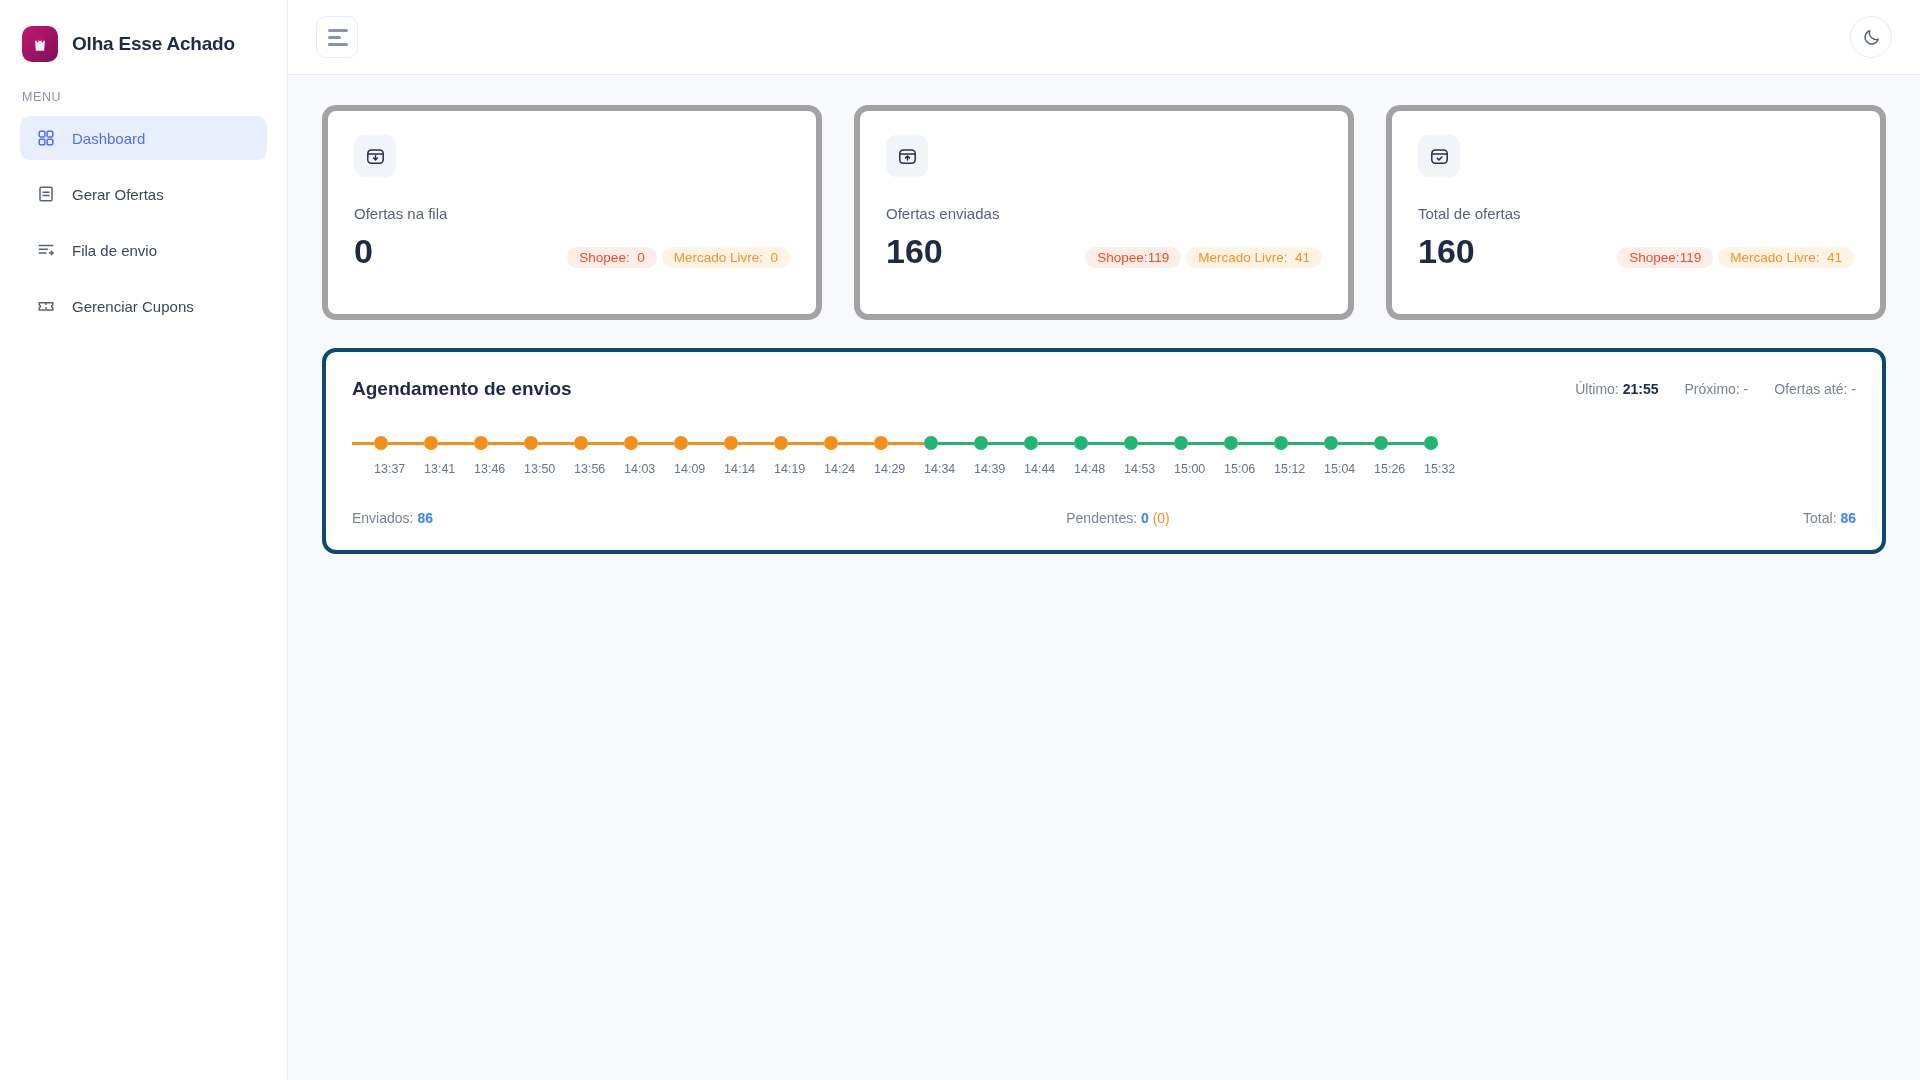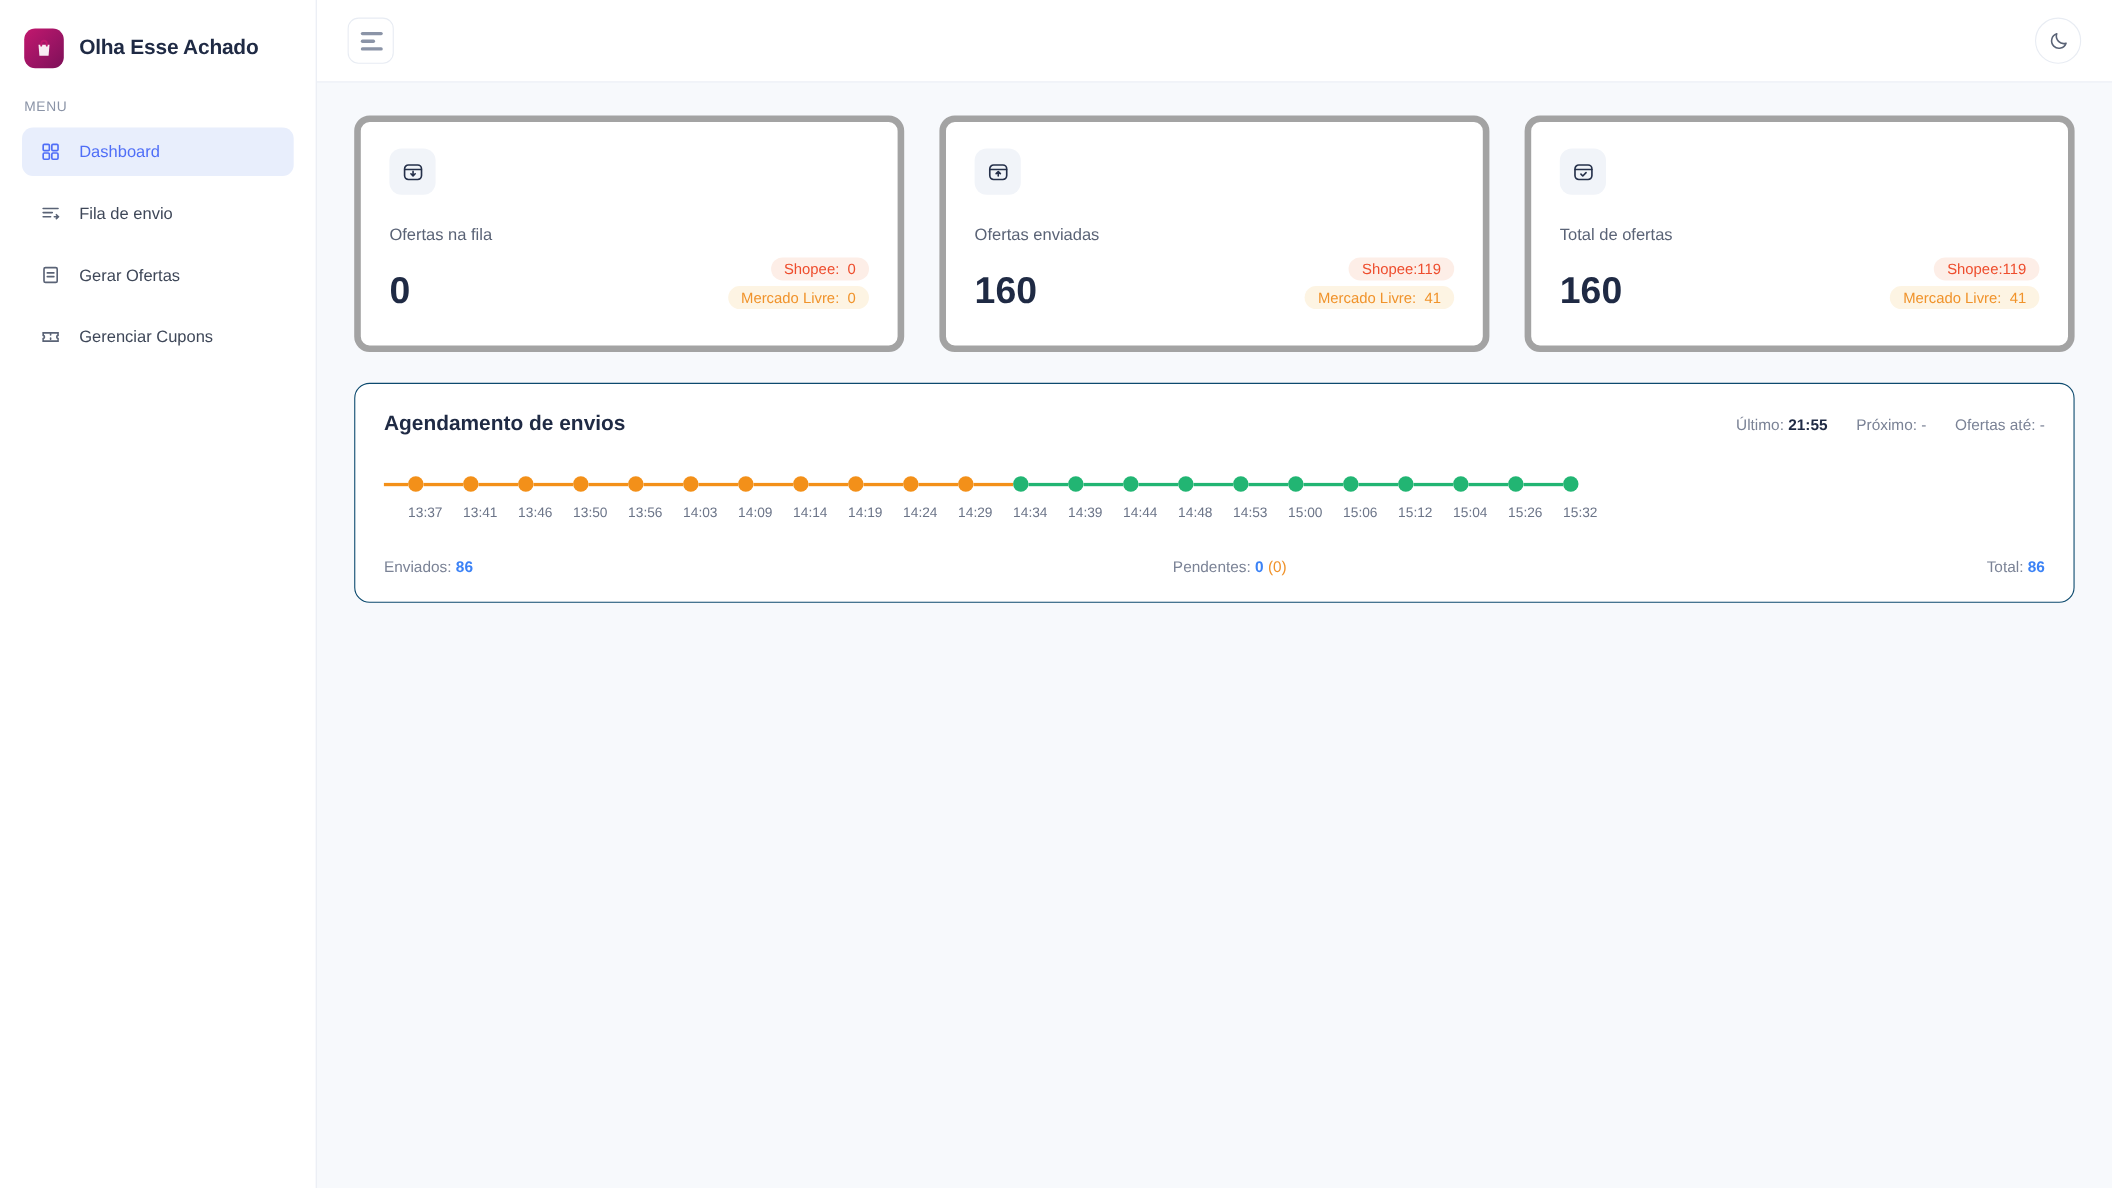--- a/index.html
+++ b/index.html
@@ -83,30 +83,30 @@
     border-radius: 14px; padding: 24px 26px 26px 26px;
     min-height: 215px; position: relative;
   }
   .card-ico {
     width: 42px; height: 42px; border-radius: 11px; background: #f1f4f9;
     display: flex; align-items: center; justify-content: center; margin-bottom: 28px;
   }
   .card-label { font-size: 15px; color: #5a6376; margin-bottom: 12px; }
   .card-bottom { display: flex; align-items: flex-end; justify-content: space-between; }
   .card-value { font-size: 34px; font-weight: bold; color: #1f2a44; line-height: 1; }
-  .badges { display: flex; flex-direction: column; align-items: flex-end; gap: 5px; justify-content: flex-end; }
+  .badges { display: flex; flex-direction: row; align-items: flex-end; gap: 5px; justify-content: flex-end; }
   .badge {
     font-size: 13.5px; padding: 3px 12px; border-radius: 999px; white-space: nowrap;
   }
   .badge-shopee { background: #fdeee7; color: #ee4d2d; }
   .badge-ml { background: #fdf4e3; color: #f0932b; }
 
   
   .panel {
-    background: #ffffff; border: 1px solid #0c4a6e; border-radius: 14px;
+    background: #ffffff; border: 4px solid #0c4a6e; border-radius: 14px;
     padding: 26px 0 0 0; overflow: hidden;
   }
   .panel-head {
     display: flex; align-items: center; justify-content: space-between;
     padding: 0 26px 0 26px;
   }
   .panel-title { font-size: 19px; font-weight: bold; color: #1f2a44; }
   .panel-meta { display: flex; align-items: center; gap: 26px; font-size: 14px; color: #7b8396; }
   .panel-meta b { color: #1f2a44; font-weight: bold; }
 
@@ -156,35 +156,35 @@
             <rect x="3" y="13.5" width="7.5" height="7.5" rx="1.4"></rect>
             <rect x="13.5" y="13.5" width="7.5" height="7.5" rx="1.4"></rect>
           </svg>
         </span>
         <span>Dashboard</span>
       </div>
 
       <div class="nav-item">
         <span class="nav-ico">
           <svg width="18" height="18" viewBox="0 0 24 24" fill="none" stroke-width="2" stroke-linecap="round">
+            <rect x="4" y="3" width="16" height="18" rx="1.8"></rect>
+            <path d="M8 9.5h8M8 14h8"></path>
+          </svg>
+        </span>
+        <span>Gerar Ofertas</span>
+      </div>
+
+      <div class="nav-item">
+        <span class="nav-ico">
+          <svg width="18" height="18" viewBox="0 0 24 24" fill="none" stroke-width="2" stroke-linecap="round">
             <path d="M3 6h18M3 11h11M3 16h9"></path>
             <path d="M16.5 16h4.5M19 13.6 21.4 16 19 18.4"></path>
           </svg>
         </span>
         <span>Fila de envio</span>
-      </div>
-
-      <div class="nav-item">
-        <span class="nav-ico">
-          <svg width="18" height="18" viewBox="0 0 24 24" fill="none" stroke-width="2" stroke-linecap="round">
-            <rect x="4" y="3" width="16" height="18" rx="1.8"></rect>
-            <path d="M8 9.5h8M8 14h8"></path>
-          </svg>
-        </span>
-        <span>Gerar Ofertas</span>
       </div>
 
       <div class="nav-item">
         <span class="nav-ico">
           <svg width="18" height="18" viewBox="0 0 24 24" fill="none" stroke-width="2" stroke-linecap="round">
             <path d="M3 7.5h18v3a2 2 0 0 0 0 3.9v3H3v-3a2 2 0 0 0 0-3.9v-3z"></path>
             <path d="M12 8.6v1.4M12 13.9v1.4" stroke-dasharray="2 2"></path>
           </svg>
         </span>
         <span>Gerenciar Cupons</span>

